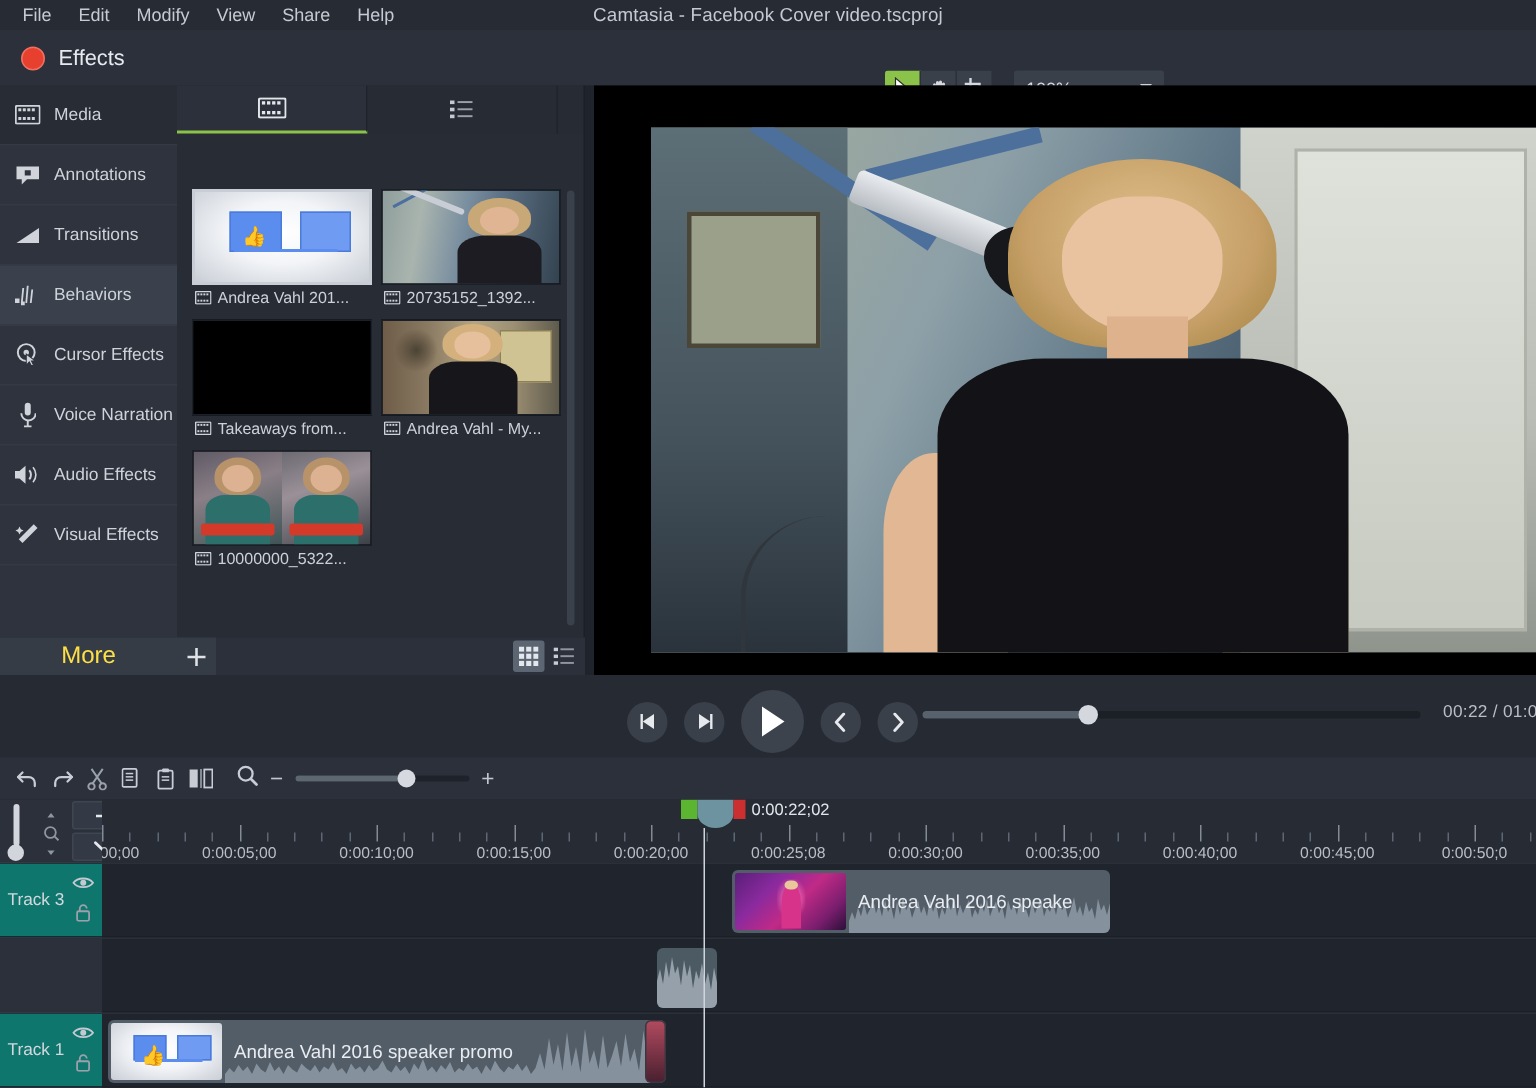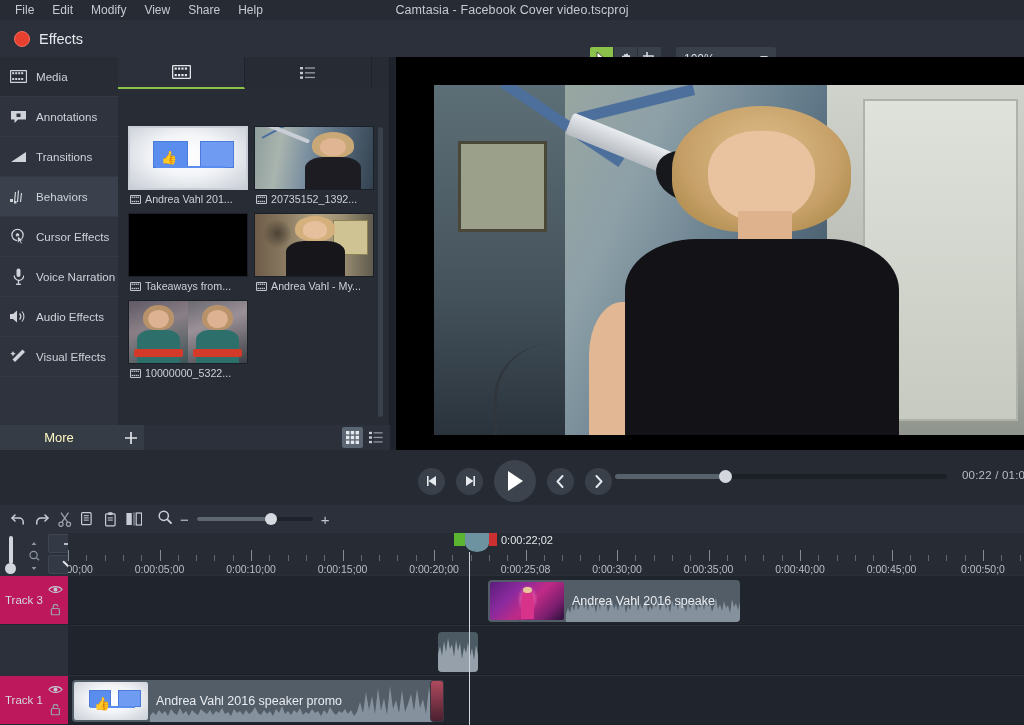--- a/index.html
+++ b/index.html
@@ -94,21 +94,21 @@
     width: 20px; height: 20px; display: flex; align-items: center;
     justify-content: center; flex: 0 0 20px;
   }
   .sb-label { font-size: 11.6px; color: #ced2d9; white-space: nowrap; }
 
   .more-bar {
     position: absolute; left: 0; top: 425px; width: 118px; height: 25px;
     background: #363c46; display: flex; align-items: center;
     justify-content: center; cursor: pointer;
   }
-  .more-bar span { font-size: 13px; color: #fef9c3; }
+  .more-bar span { font-size: 16px; color: #fde047; }
 
   
   .binpanel {
     position: absolute; left: 118px; top: 57px; width: 272px; height: 368px;
     background: #272c35;
   }
   .bin-tabs {
     position: absolute; left: 0; top: 0; width: 272px; height: 32px;
     display: flex; background: #262b34;
   }
@@ -480,21 +480,21 @@
     position: absolute; top: 19px; width: 1px; height: 173px;
     background: #cfd5dd;
   }
 
   .tracks {
     position: absolute; left: 0; top: 42px; width: 1024px; height: 150px;
   }
   .track-row { position: relative; width: 1024px; }
   .track-head {
     position: absolute; left: 0; top: 0; width: 68px; height: 100%;
-    background: #be185d; border-top: 1px solid #2a303a;
+    background: #0f766e; border-top: 1px solid #2a303a;
     border-bottom: 1px solid #222831;
     padding-left: 15px;
   }
   .track-name {
     position: absolute; left: 5px; top: 50%; transform: translateY(-50%);
     font-size: 11.5px; color: #d3d8de;
   }
   .track-icons {
     position: absolute; right: 5px; top: 50%; transform: translateY(-50%);
     display: flex; flex-direction: column; align-items: center; gap: 3px;

